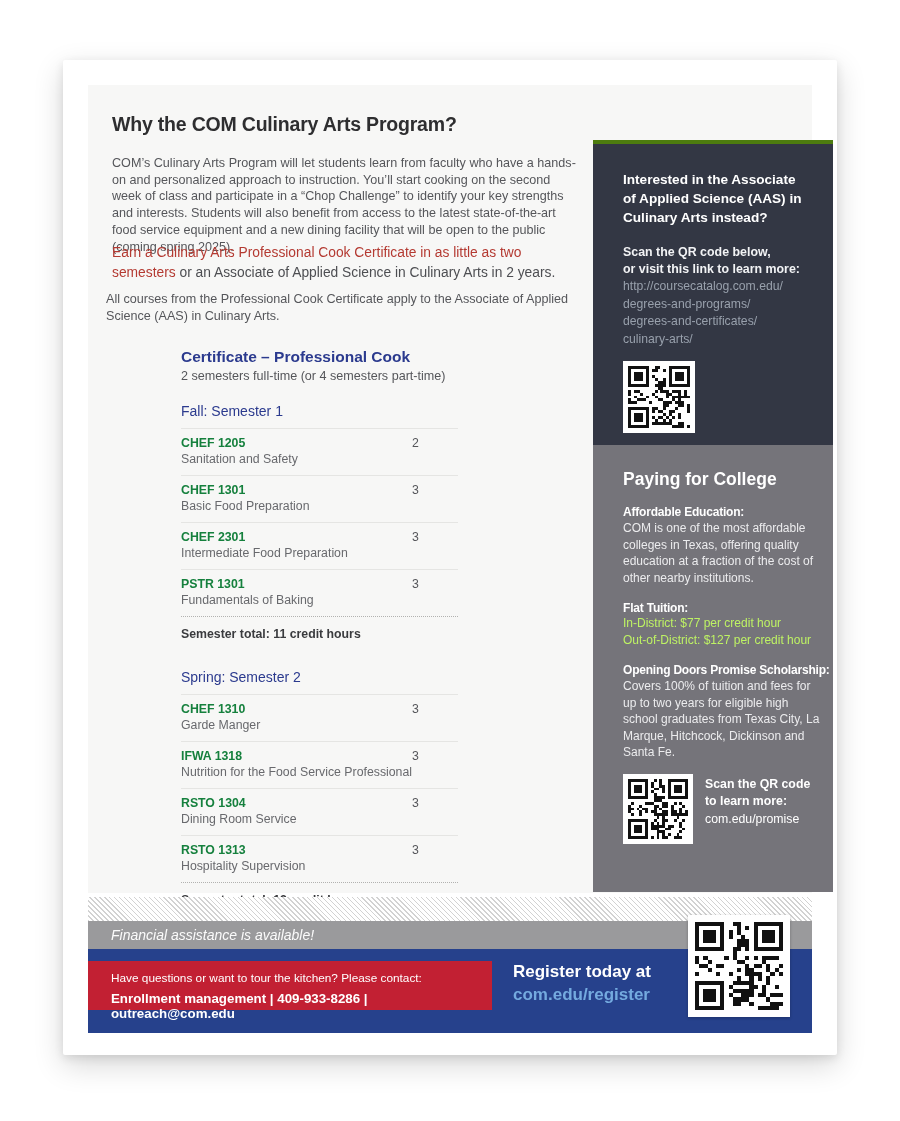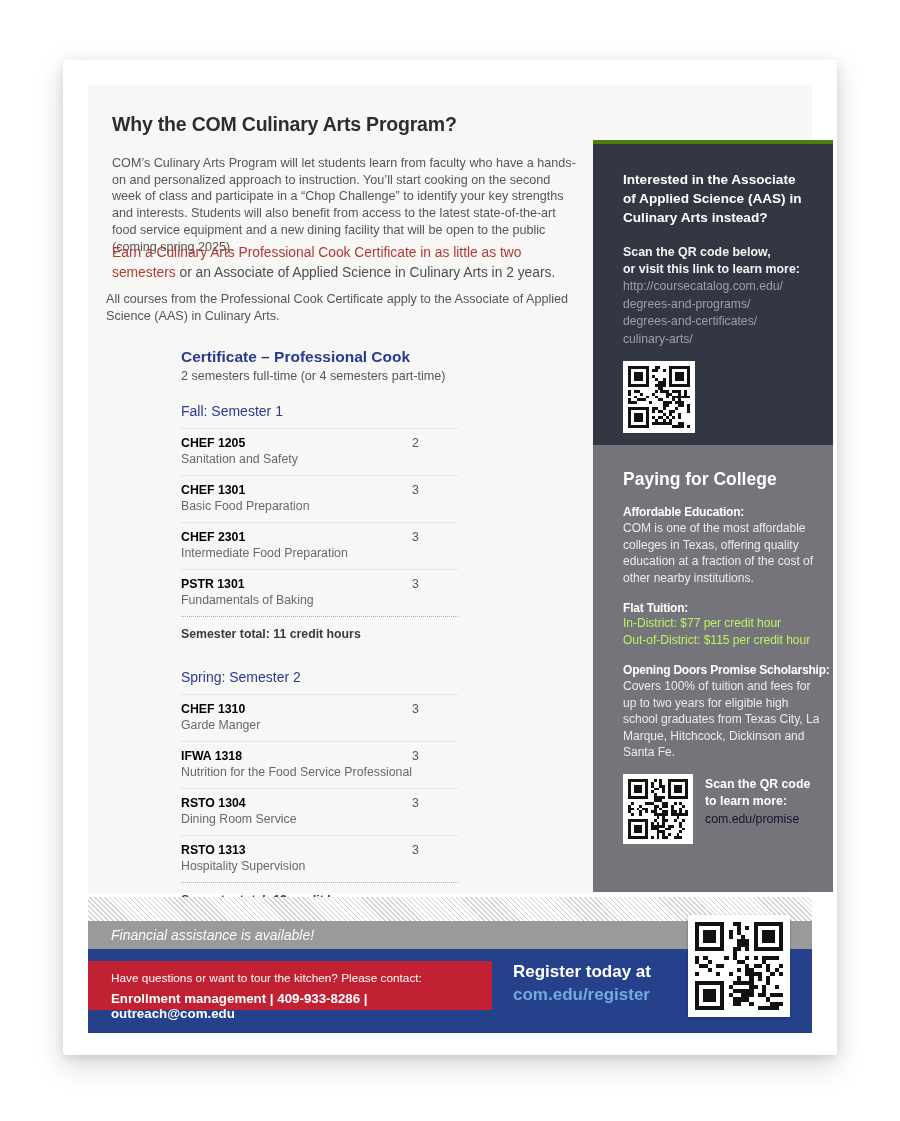--- a/index.html
+++ b/index.html
@@ -34,21 +34,21 @@
   .note{
     position:absolute;left:18px;top:206px;width:470px;margin:0;
     font-size:12.6px;line-height:16.7px;color:#55565a;
   }
   
   .cert{position:absolute;left:93px;top:263px;width:277px;}
   .cert-title{font-size:15.5px;font-weight:bold;color:#2b3a8e;}
   .cert-sub{font-size:12.6px;color:#55565a;margin-top:3px;}
   .sem-label{font-size:14px;color:#2b3a8e;margin-top:20px;margin-bottom:9px;}
   .course-row{border-top:1px solid #e5e5e3;padding:7px 0 9px;position:relative;}
-  .course-code{font-size:12.3px;font-weight:bold;color:#000000;}
+  .course-code{font-size:12.3px;font-weight:bold;color:#15803d;}
   .course-name{font-size:12.3px;color:#68696d;margin-top:2px;}
   .course-credits{position:absolute;left:231px;top:7px;font-size:12.3px;color:#55565a;}
   .dotted{border-top:1px dotted #b2b2b0;}
   .sem-total{padding-top:10px;font-size:12.3px;font-weight:bold;color:#3a3b3e;}
   .cert-total{margin-top:24px;font-size:14px;font-weight:bold;color:#2b3a8e;}
   
   .side-dark{
     position:absolute;left:505px;top:55px;width:240px;height:361px;
     box-sizing:border-box;background:#333744;border-top:4px solid #4d7c0f;
     padding:26px 24px 0 30px;color:#ffffff;
@@ -66,21 +66,21 @@
     padding:24px 14px 0 30px;color:#f2f2f3;
   }
   .pay-title{font-size:17.5px;font-weight:bold;color:#ffffff;margin:0;}
   .pay-label{font-size:12px;font-weight:bold;color:#ffffff;margin-top:15px;letter-spacing:-.2px;white-space:nowrap;}
   .pay-body{font-size:12px;line-height:16.5px;color:#ececee;width:198px;margin-top:1px;}
   .pay-line{font-size:12px;line-height:16.5px;color:#bef264;}
   .promise-row{display:flex;margin-top:13px;align-items:flex-start;}
   .qr-promise{width:60px;height:60px;padding:5px;flex:0 0 auto;}
   .promise-text{margin-left:12px;padding-top:2px;}
   .promise-cap{font-size:12.3px;font-weight:bold;color:#ffffff;line-height:17px;}
-  .promise-link{font-size:12.3px;color:#0f172a;line-height:17px;margin-top:1px;}
+  .promise-link{font-size:12.3px;color:#ffffff;line-height:17px;margin-top:1px;}
   
   .hatch{
     position:absolute;left:25px;top:837px;width:724px;height:24px;
     background:repeating-linear-gradient(45deg,#d2d2d2 0,#d2d2d2 1px,#ffffff 1px,#ffffff 3.5px);
   }
   .band-gray{
     position:absolute;left:25px;top:861px;width:724px;height:28px;
     background:#9a9a9c;box-sizing:border-box;padding-left:23px;
     font-size:14px;color:#fbfbfb;line-height:28px;font-style:italic;
   }
@@ -308,21 +308,21 @@
     </div>
 
     <div class="side-gray">
       <h2 class="pay-title">Paying for College</h2>
 
       <div class="pay-label">Affordable Education:</div>
       <div class="pay-body">COM is one of the most affordable colleges in Texas, offering quality education at a fraction of the cost of other nearby institutions.</div>
 
       <div class="pay-label">Flat Tuition:</div>
       <div class="pay-line">In-District: $77 per credit hour</div>
-      <div class="pay-line">Out-of-District: $115 per credit hour</div>
+      <div class="pay-line">Out-of-District: $127 per credit hour</div>
 
       <div class="pay-label">Opening Doors Promise Scholarship:</div>
       <div class="pay-body">Covers 100% of tuition and fees for up to two years for eligible high school graduates from Texas City, La Marque, Hitchcock, Dickinson and Santa Fe.</div>
 
       <div class="promise-row">
         <div class="qr qr-promise">
             <svg viewBox="0 0 21 21" shape-rendering="crispEdges" xmlns="http://www.w3.org/2000/svg">
               <rect x="9" y="0" width="1" height="1" fill="#111"></rect>
               <rect x="11" y="0" width="1" height="1" fill="#111"></rect>
               <rect x="8" y="1" width="1" height="1" fill="#111"></rect>

